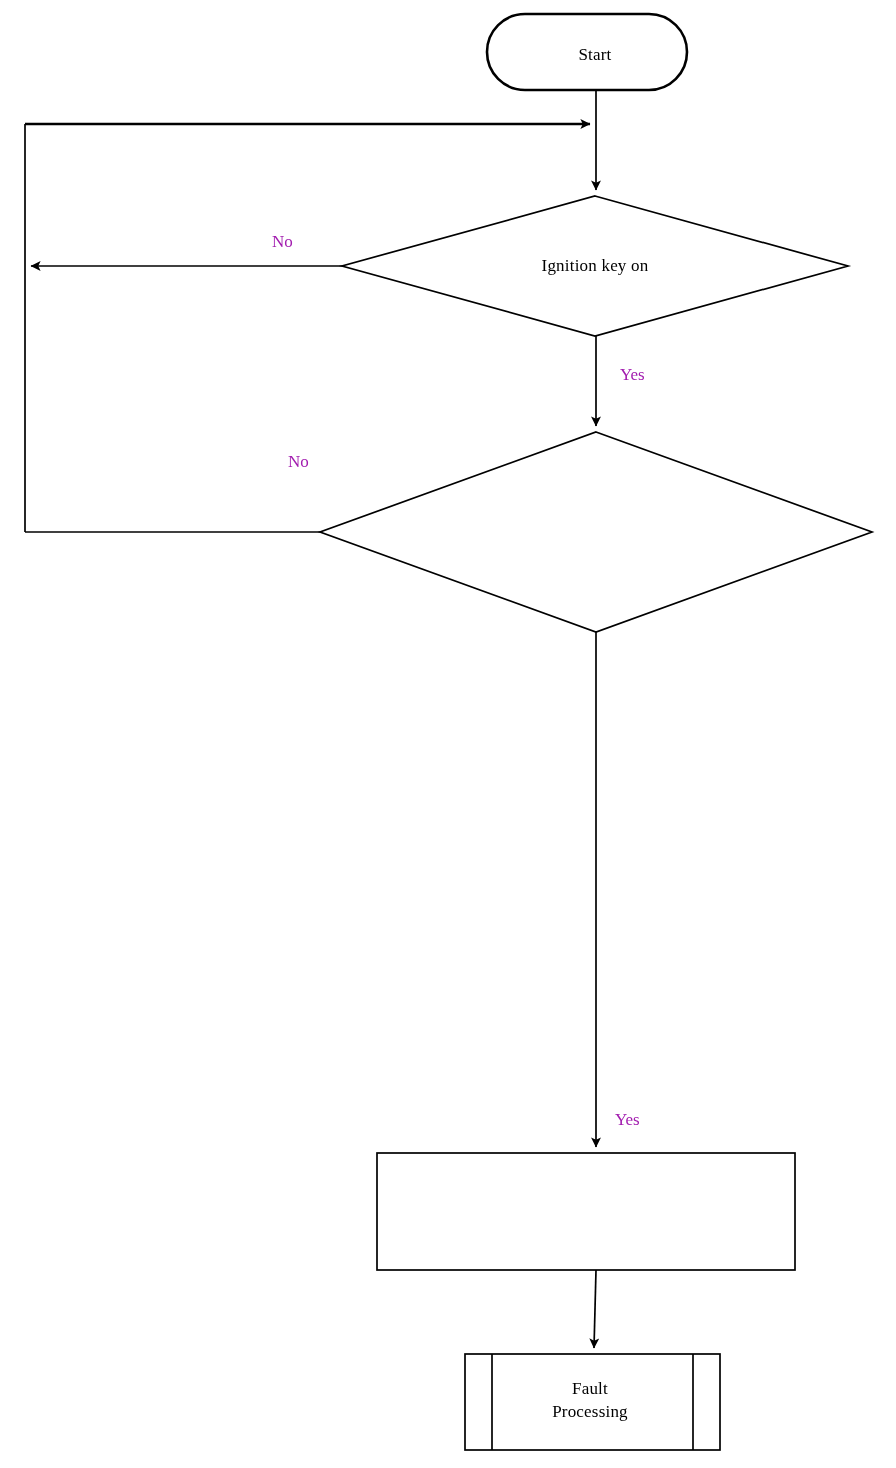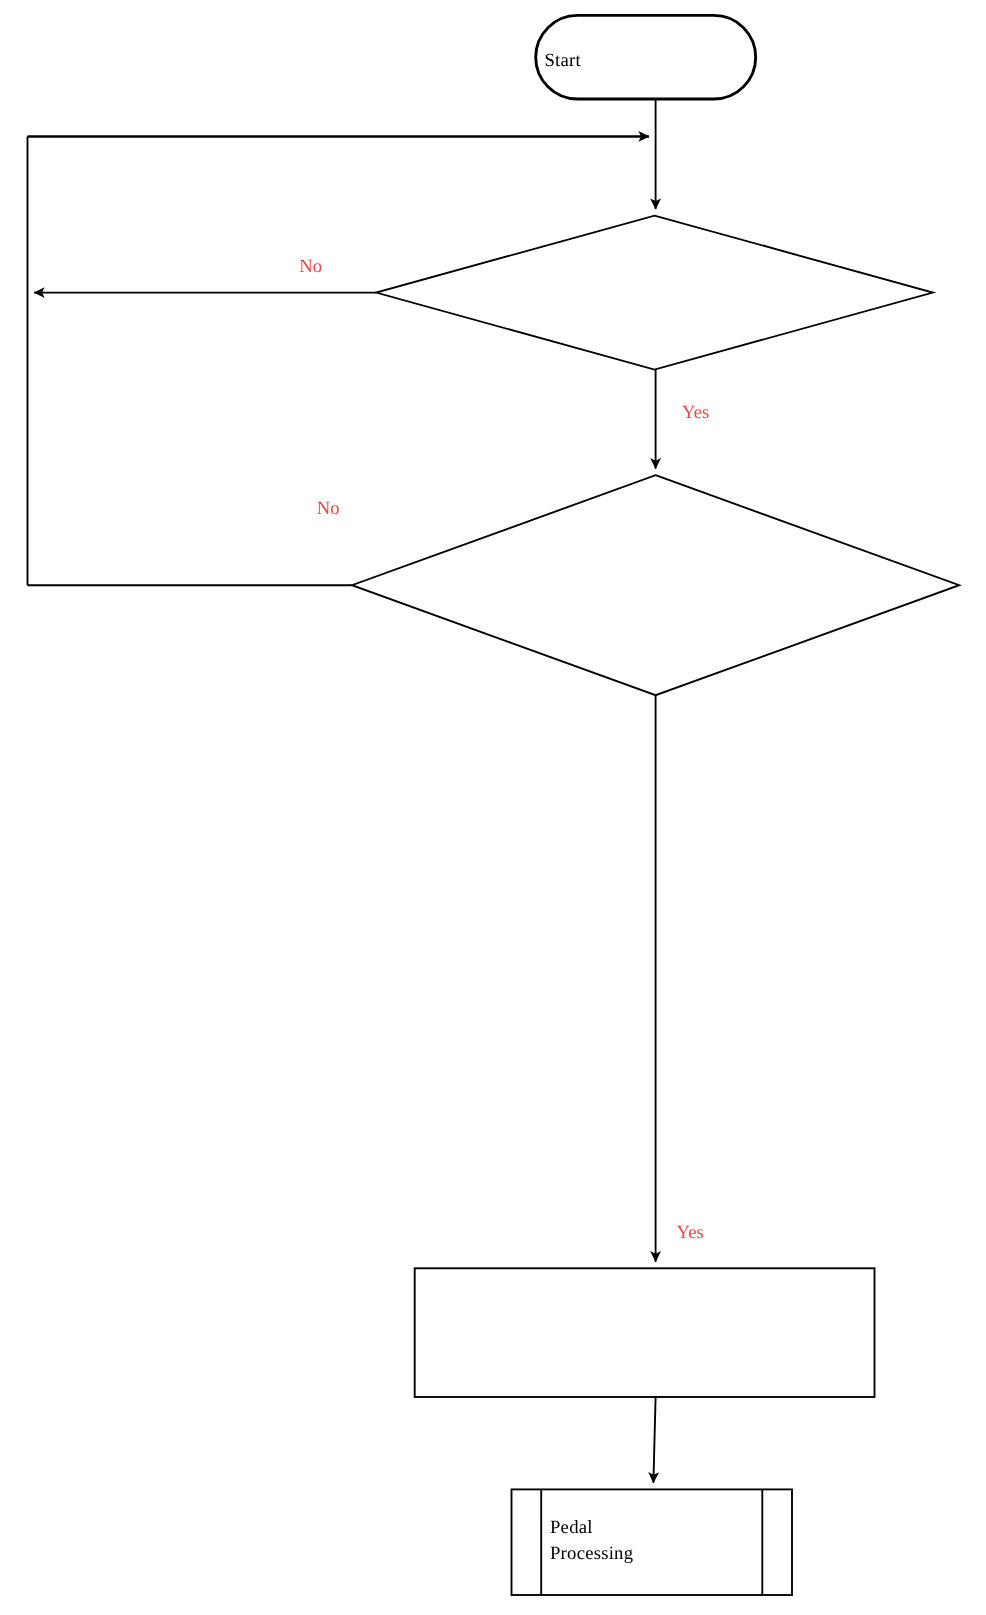--- a/index.html
+++ b/index.html
@@ -19,35 +19,35 @@
   }
   #flow-svg {
     position: absolute;
     left: 0;
     top: 0;
     width: 896px;
     height: 1468px;
   }
   .node-text {
     position: absolute;
-    text-align: left;
+    text-align: center;
     font-family: "Liberation Serif", "DejaVu Serif", serif;
     font-size: 17px;
     line-height: 21px;
     color: #000000;
     white-space: pre;
     letter-spacing: 0.2px;
     pointer-events: none;
   }
   .edge-label {
     position: absolute;
     font-family: "Liberation Serif", "DejaVu Serif", serif;
     font-size: 17px;
     line-height: 19px;
-    color: #ef4444;
+    color: #a21caf;
     white-space: pre;
   }
   .start-label   { left: 495px; top: 44px;  width: 200px; }
   .dec1-label    { left: 445px; top: 255px; width: 300px; }
   .dec2-label    { left: 405px; top: 490px; width: 380px; }
   .proc-label    { left: 387px; top: 1178px; width: 400px; }
   .term-label    { left: 500px; top: 1377px; width: 180px; line-height: 23px; }
 
   .lbl-no1  { left: 272px; top: 232px; }
   .lbl-yes1 { left: 620px; top: 365px; }
@@ -115,24 +115,25 @@
       <line x1="596" y1="632" x2="596" y2="1147" stroke="#000000" stroke-width="1.7" marker-end="url(#arrowFilled)"></line>
     </g>
 
     <g>
       <line x1="596" y1="1270" x2="594" y2="1348" stroke="#000000" stroke-width="1.7" marker-end="url(#arrowFilled)"></line>
     </g>
   </svg>
 
   <div class="node-text start-label">Start</div>
 
+  <div class="node-text dec1-label">Ignition key on</div>
 
 
 
-  <div class="node-text term-label">Pedal
+  <div class="node-text term-label">Fault
 Processing</div>
 
   <div class="edge-label lbl-no1">No</div>
 
   <div class="edge-label lbl-yes1">Yes</div>
 
   <div class="edge-label lbl-no2">No</div>
 
   <div class="edge-label lbl-yes2">Yes</div>
 

